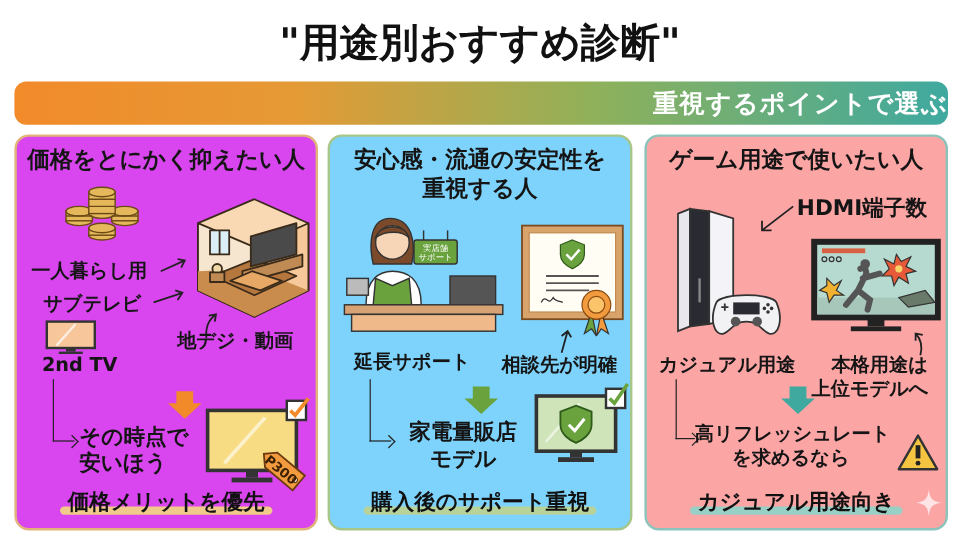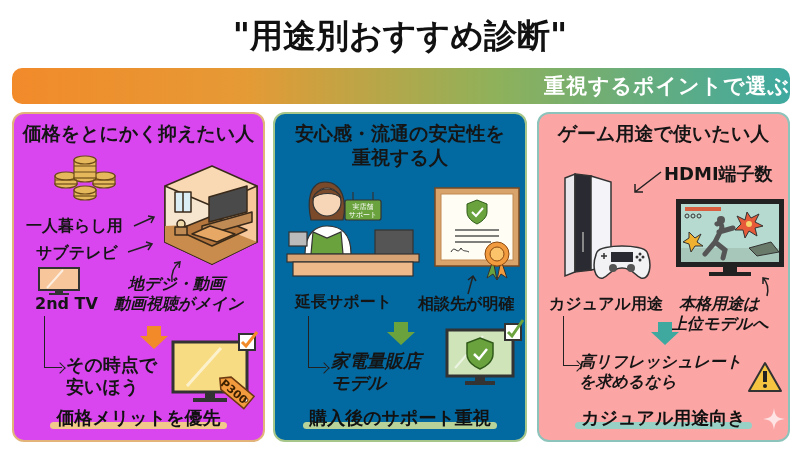--- a/index.html
+++ b/index.html
@@ -9,26 +9,26 @@
   .title { position: absolute; left: 0; top: 14px; width: 800px; text-align: center;
            font-size: 33px; font-weight: bold; letter-spacing: 0px; color: #111; }
 
   .banner { position: absolute; left: 12px; top: 68px; width: 778px; height: 36px; border-radius: 10px;
             background: linear-gradient(90deg, #f28a2a 0%, #e59a35 30%, #8fb15a 62%, #3fa9a0 100%);
             display: flex; align-items: center; justify-content: flex-end; }
   .banner span { color: #fff; font-weight: bold; font-size: 21px; letter-spacing: 1px; }
 
   .panel { position: absolute; top: 112px; height: 330px; border-radius: 12px; border: 2px solid; }
   .p1 { left: 12px; width: 253px; background: #d946ef; border-color: #e2b47a; }
-  .p2 { left: 273px; width: 254px; background: #0369a1; border-color: #a7c68a; }
+  .p2 { left: 273px; width: 254px; background: #7dd3fc; border-color: #a7c68a; }
   .p3 { left: 537px; width: 253px; background: #fca5a5; border-color: #8cc4bb; }
 
   .ptitle { position: absolute; left: 0; width: 100%; text-align: center; font-weight: bold; font-size: 19px; line-height: 23px; color: #151515; }
   .lbl { position: absolute; font-weight: bold; font-size: 16px; line-height: 20px; color: #151515; white-space: nowrap; }
-  .lbl.c { text-align: left; font-style: italic; }
+  .lbl.c { text-align: center; }
   .footer { position: absolute; bottom: 10px; left: 0; width: 100%; text-align: center; font-size: 18px; font-weight: bold; }
   .footer span { position: relative; display: inline-block; padding: 0 6px; }
   .footer span::after { content: ""; position: absolute; left: 0; right: 0; bottom: 1px; height: 7px; border-radius: 4px; z-index: -1; }
   .p1 .footer span::after { background: #f1c98a; }
   .p2 .footer span::after { background: #b7d39a; }
   .p3 .footer span::after { background: #98d0c6; }
   .footer span { z-index: 1; }
   .elbow { position: absolute; border-left: 1.5px solid #222; border-bottom: 1.5px solid #222; }
   .elbow::after { content: ""; position: absolute; right: -2px; bottom: -5px; width: 7px; height: 7px;
                   border-top: 1.5px solid #222; border-right: 1.5px solid #222; transform: rotate(45deg); }
@@ -97,21 +97,20 @@
 
   <svg style="left:23px;top:152px;" width="44" height="30" viewBox="0 0 44 30">
     <rect x="2" y="2" width="40" height="22" fill="#f7c69a" stroke="#333" stroke-width="2"></rect>
     <line x1="10" y1="22" x2="26" y2="4" stroke="#fff" stroke-width="2" opacity="0.7"></line>
     <rect x="18" y="24" width="8" height="3" fill="#333"></rect>
     <rect x="12" y="27" width="20" height="2" fill="#333"></rect>
   </svg>
   <div class="lbl" style="left:21px;top:180px;">2nd TV</div>
 
   <div class="lbl c" style="left:114px;top:160px;width:136px;">地デジ・動画</div>
-  <div class="lbl c" style="left:100px;top:180px;width:150px;">動画視聴がメイン</div>
 
   <svg style="left:124px;top:212px;" width="32" height="24">
       <path d="M9 0 H23 V10 H30 L16 23 L2 10 H9 Z" fill="#f28a2a"></path>
     </svg>
 
   <div class="elbow" style="left:30px;top:202px;width:18px;height:52px;"></div>
 
   <div class="lbl" style="left:52px;top:240px;font-size:18px;line-height:22px;">その時点で</div>
   <div class="lbl" style="left:52px;top:262px;font-size:18px;line-height:22px;">安いほう</div>
 

